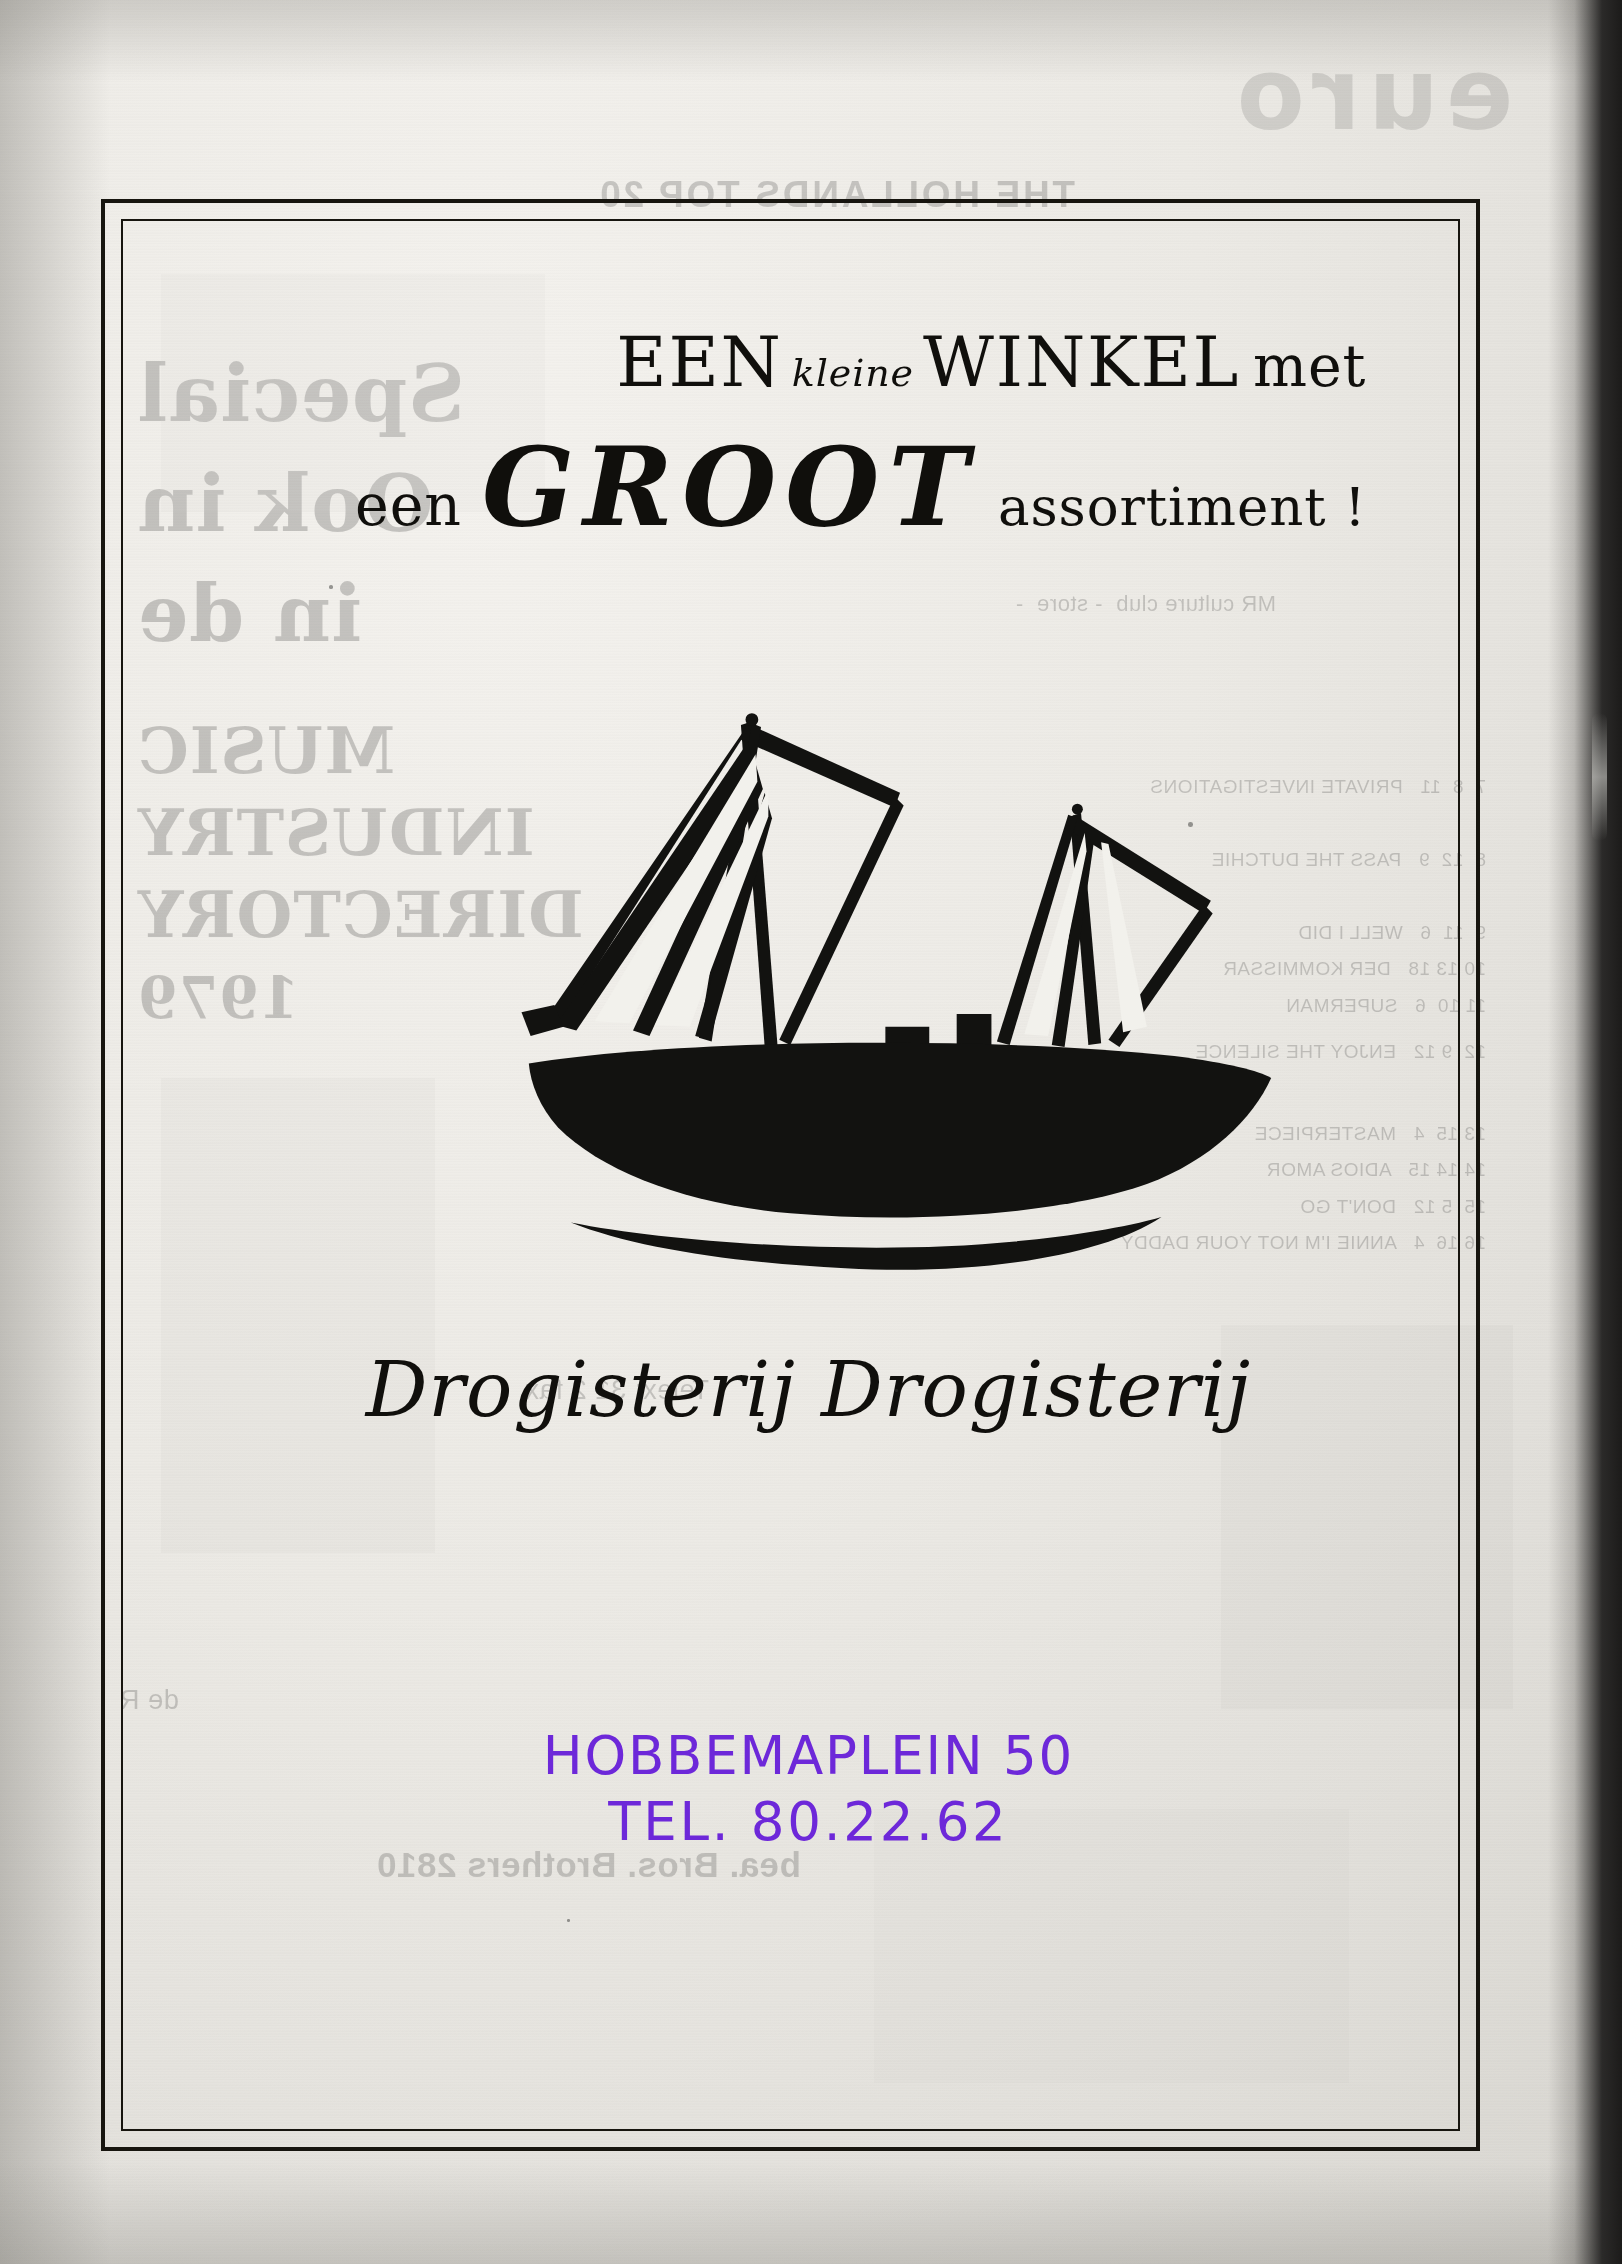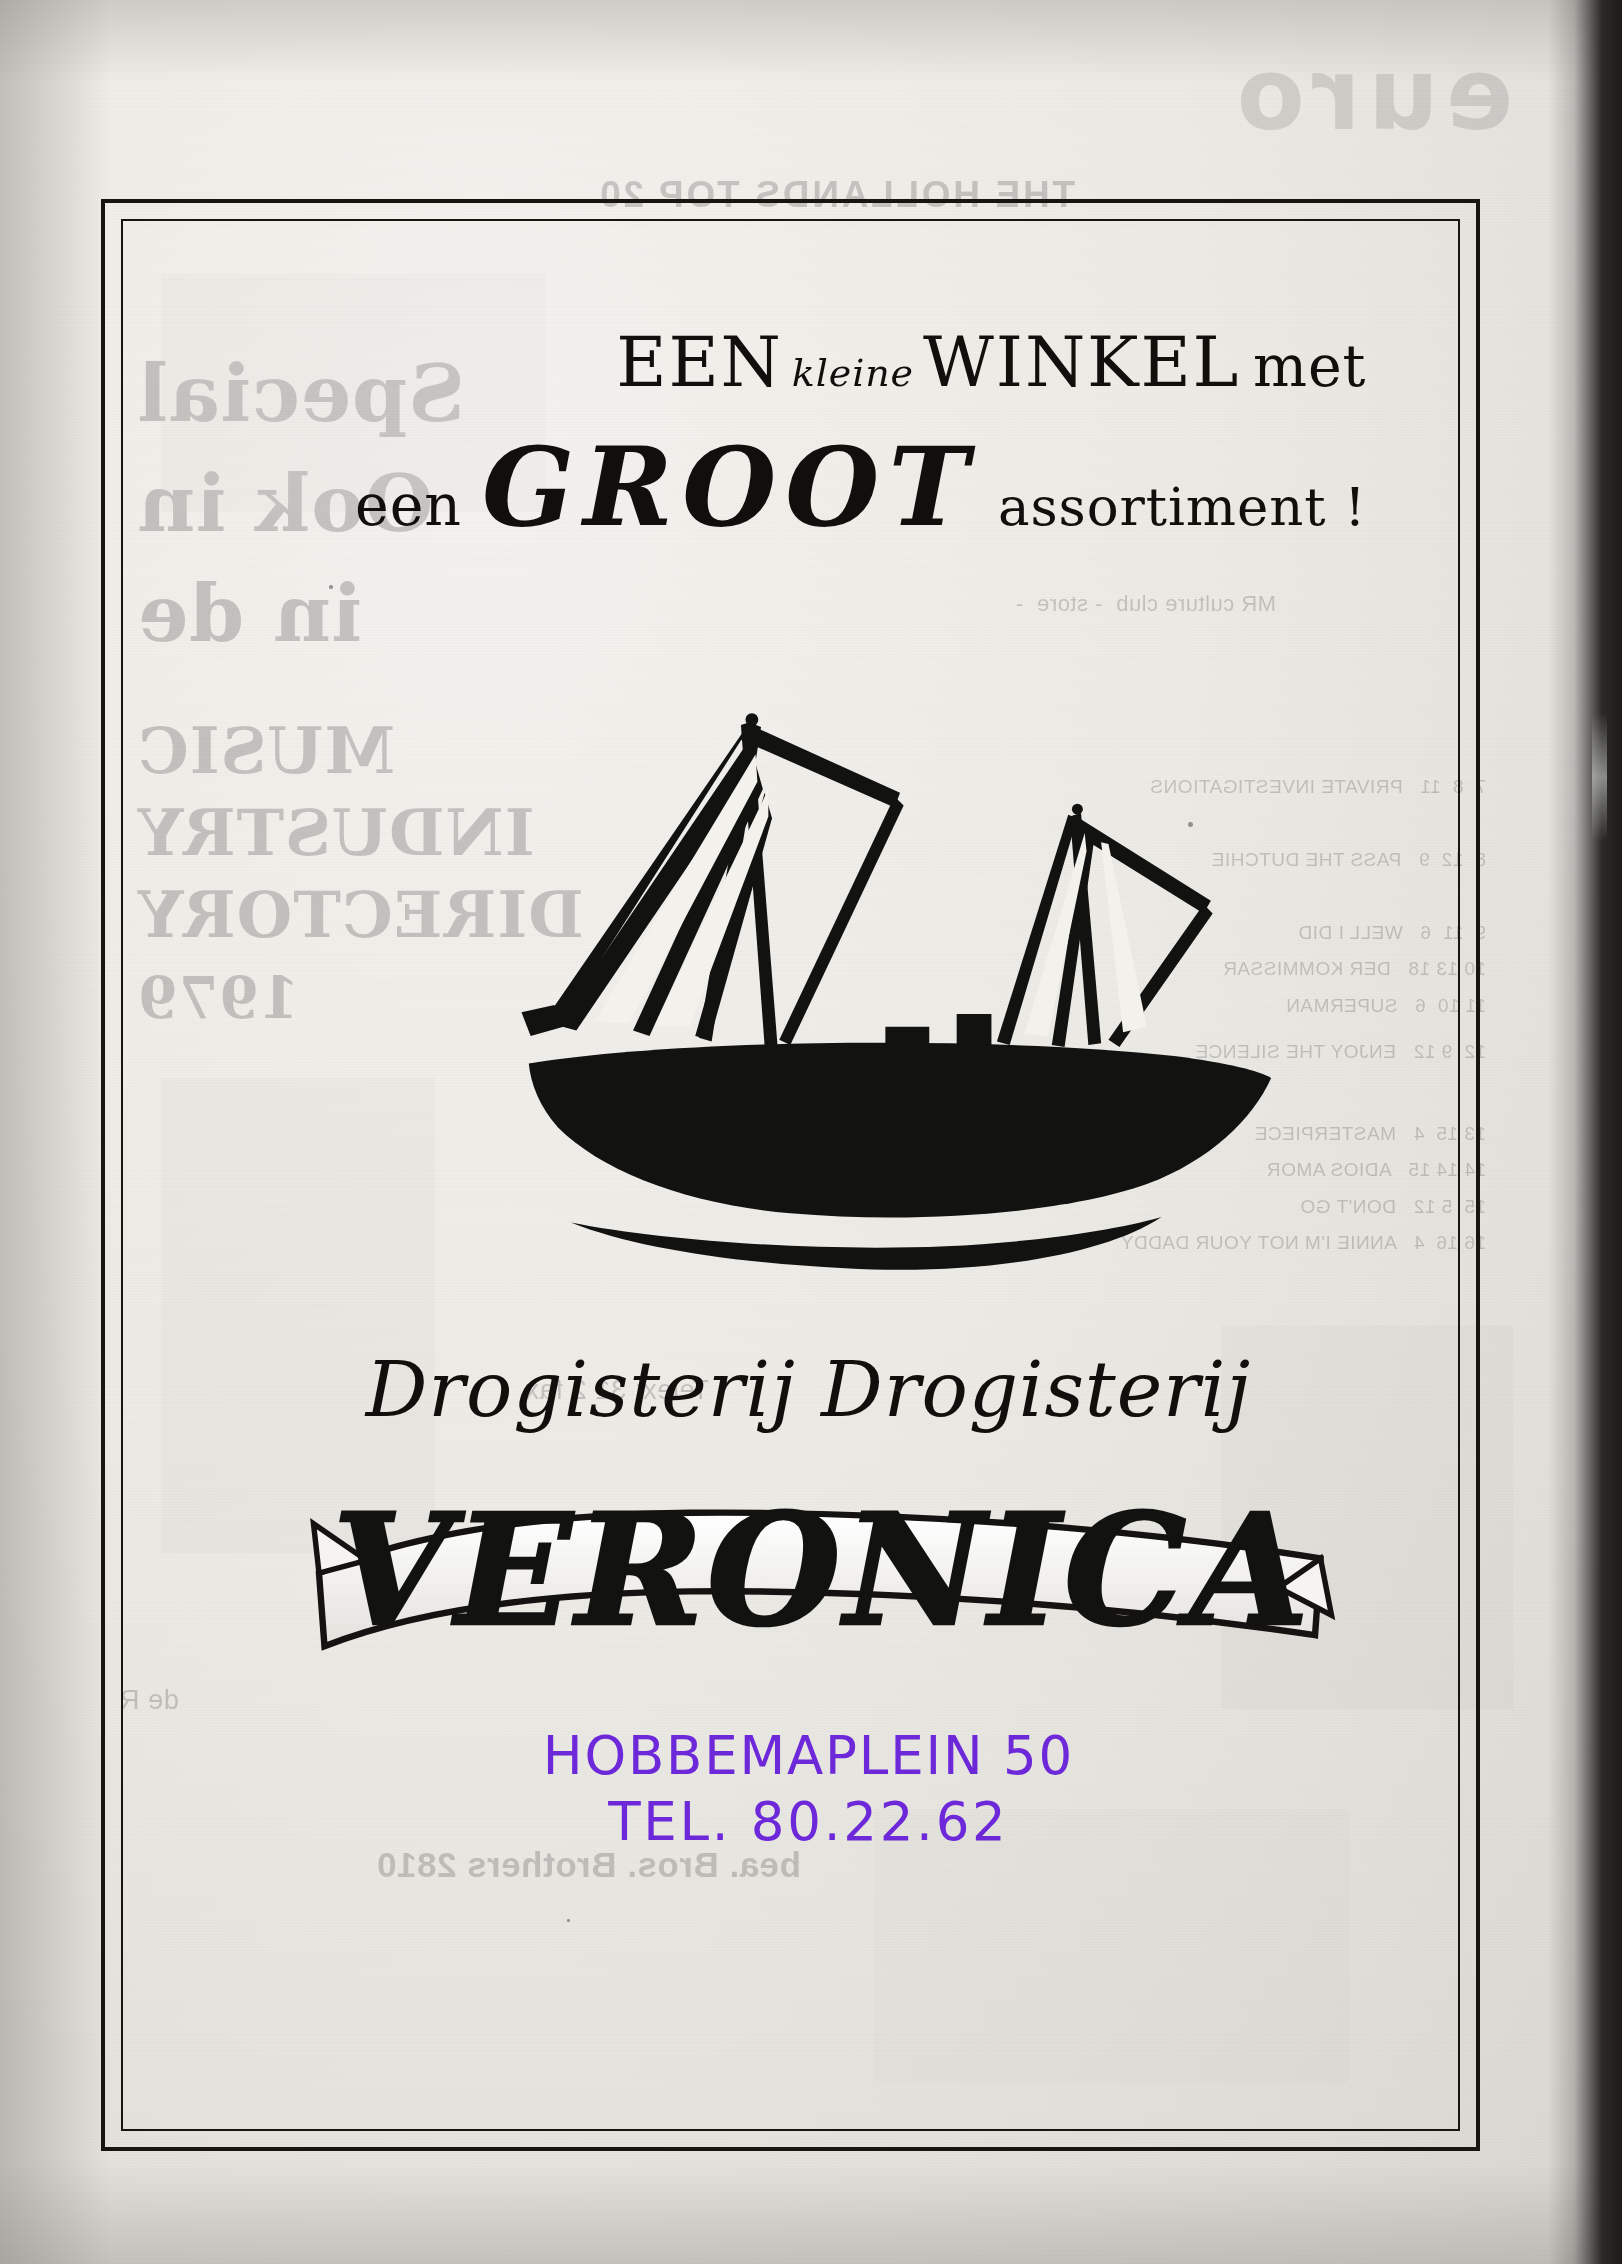--- a/index.html
+++ b/index.html
@@ -343,38 +343,20 @@
           </g>
           <g fill="#121210">
             <circle cx="258" cy="16" r="7"></circle>
             <circle cx="614" cy="114" r="6"></circle>
           </g>
         </svg>
       </div>
 
       <div class="script-line">Drogisterij Drogisterij</div>
 
-      <div class="logo-wrap">
-        <svg viewBox="0 0 1130 290" xmlns="http://www.w3.org/2000/svg">
-          <defs>
-            <linearGradient id="ribbon" x1="0" y1="0" x2="0" y2="1">
-              <stop offset="0%" stop-color="#ffffff"></stop>
-              <stop offset="100%" stop-color="#e3e1dc"></stop>
-            </linearGradient>
-          </defs>
-
-          <path d="M14 150 C120 104 260 86 420 84 C640 82 900 100 1110 134
-                   L1104 218 C890 186 640 168 420 170 C262 172 122 190 20 230 Z" fill="url(#ribbon)" stroke="#141312" stroke-width="7"></path>
-          <path d="M14 150 L8 96 L66 136 Z" fill="#f5f4f0" stroke="#141312" stroke-width="6"></path>
-          <path d="M1110 134 L1122 196 L1064 166 Z" fill="#f5f4f0" stroke="#141312" stroke-width="6"></path>
-
-          <text x="565" y="206" text-anchor="middle" font-family="'DejaVu Serif', serif" font-size="168" font-weight="700" font-style="italic" fill="#121210" stroke="#121210" stroke-width="3" letter-spacing="4">VERONICA</text>
-        </svg>
-
-      </div>
 
       <div class="address">
         <div class="addr-1">HOBBEMAPLEIN 50</div>
         <div class="addr-2">TEL. 80.22.62</div>
       </div>
 
     </div>
   </div>
 
   <div class="binding"></div>

